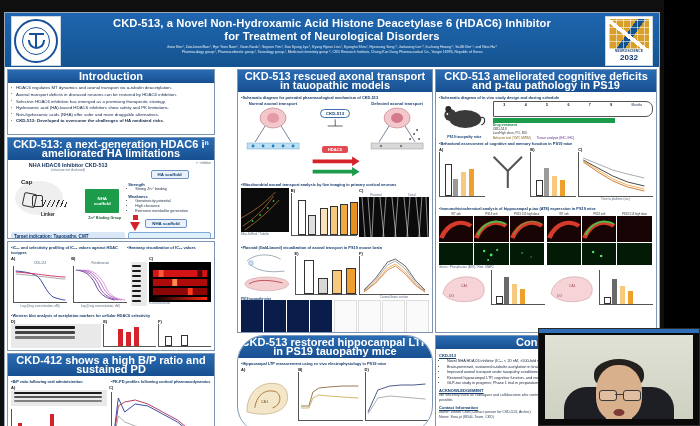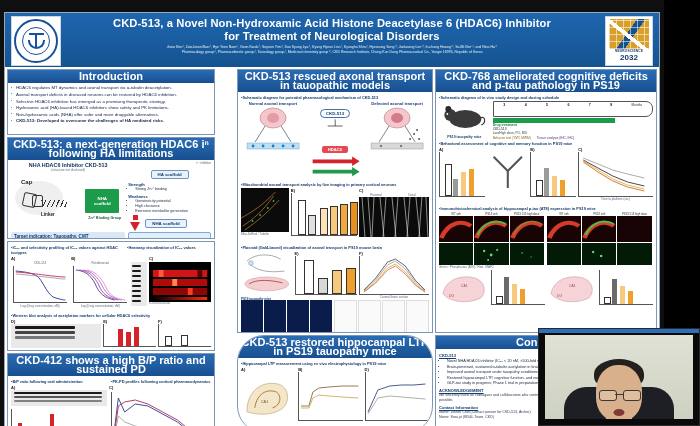--- a/index.html
+++ b/index.html
@@ -191,21 +191,21 @@
                 <div>Axonal transport deficits in diseased neurons can be restored by HDAC6 inhibition.</div>
                 <div>Selective HDAC6 inhibition has emerged as a promising therapeutic strategy.</div>
                 <div>Hydroxamic acid (HA)-based HDAC6 inhibitors show safety and PK limitations.</div>
                 <div>Non-hydroxamic acids (NHA) offer safer and more druggable alternatives.</div>
                 <div style="font-weight:bold">CKD-513: Developed to overcome the challenges of HA mediated risks.</div>
               </div>
             </div>
           </div>
 
           <div class="card" style="height:100px;">
-            <div class="ttl">CKD-513: a next-generation HDAC6 iⁿ following HA limitations</div>
+            <div class="ttl">CKD-513: a next-generation HDAC6 iⁿ ameliorated HA limitations</div>
             <div class="inner">
               <div style="position:absolute;right:3px;top:1px;" class="tiny">iⁿ : inhibitor</div>
               <div class="molbox">
                 <div class="molL">
                   <div class="mtitle">NHA HDAC6 Inhibitor CKD-513</div>
                   <div class="mnote">(structure not disclosed)</div>
                   <div class="struct">
                     <div class="capblob"></div>
                     <div class="caplbl">Cap</div>
                     <div class="ring"></div>
@@ -592,21 +592,21 @@
                   </div>
                 </div>
               </div>
             </div>
           </div>
         </div>
 
         <div class="col c3">
 
           <div class="card" style="height:262px;">
-            <div class="ttl">CKD-768 ameliorated cognitive deficits and p-tau pathology in PS19</div>
+            <div class="ttl">CKD-513 ameliorated cognitive deficits and p-tau pathology in PS19</div>
             <div class="inner">
               <div class="sub">Schematic diagram of in vivo study design and dosing schedule</div>
               <div style="display:flex;gap:3px;align-items:flex-start;">
                 <div style="width:24%;text-align:center;">
                   <svg width="100%" height="30" viewBox="0 0 46 30">
                     <ellipse cx="24" cy="18" rx="16" ry="9" fill="#3a3a3a"></ellipse>
                     <circle cx="9" cy="14" r="6" fill="#3a3a3a"></circle>
                     <circle cx="7" cy="8" r="3" fill="#2a2a2a"></circle>
                     <circle cx="6" cy="13" r=".9" fill="#fff"></circle>
                     <path d="M39,17 C44,14 45,22 40,24" stroke="#3a3a3a" stroke-width="1.2" fill="none"></path>

